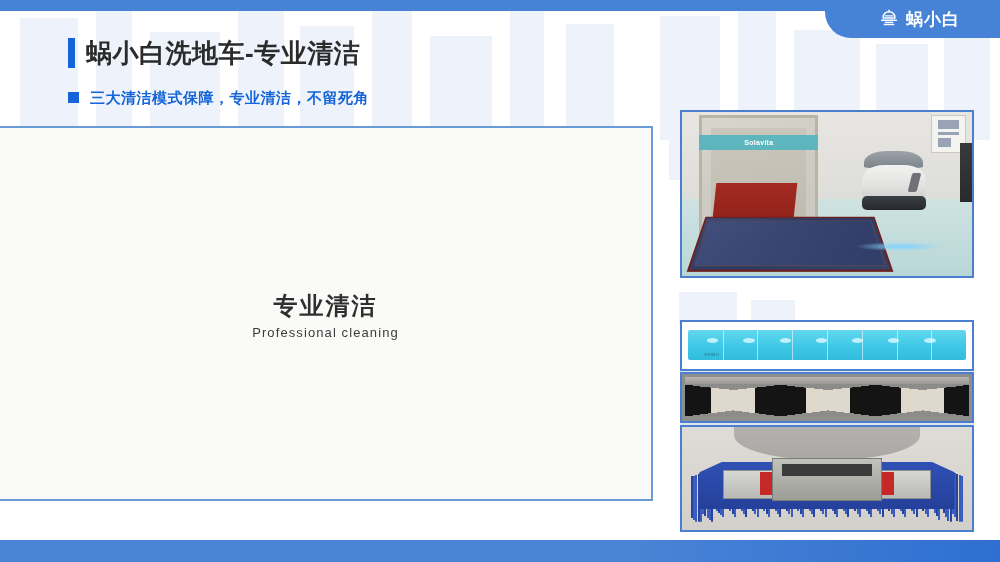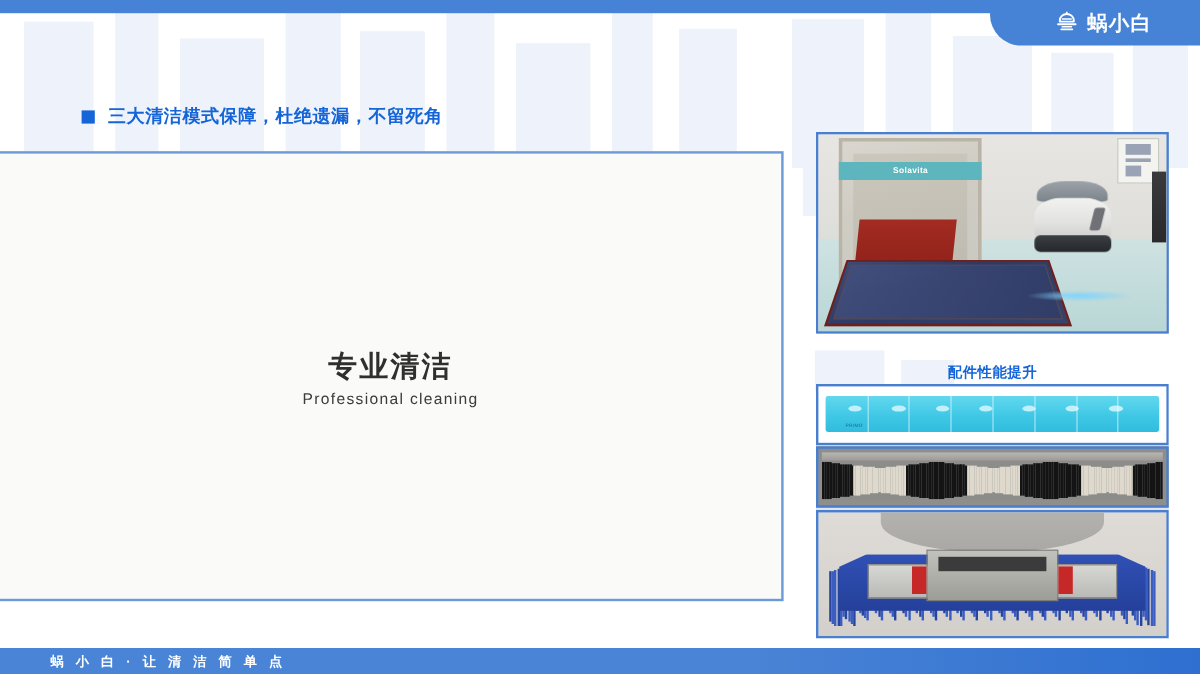--- a/index.html
+++ b/index.html
@@ -255,24 +255,28 @@
       <path d="M12 3.2c-3.9 0-7 2.9-7 6.5v1.1h14V9.7c0-3.6-3.1-6.5-7-6.5z" fill="none" stroke="#ffffff" stroke-width="1.9" stroke-linejoin="round"></path>
       <line x1="12" y1="1.4" x2="12" y2="3.4" stroke="#ffffff" stroke-width="1.6" stroke-linecap="round"></line>
       <line x1="7.6" y1="8.2" x2="16.4" y2="8.2" stroke="#ffffff" stroke-width="1.6" stroke-linecap="round"></line>
       <line x1="3.2" y1="13.4" x2="20.8" y2="13.4" stroke="#ffffff" stroke-width="1.9" stroke-linecap="round"></line>
       <line x1="7.4" y1="16" x2="16.6" y2="16" stroke="#ffffff" stroke-width="1.6" stroke-linecap="round"></line>
       <line x1="6.4" y1="18.6" x2="17.6" y2="18.6" stroke="#ffffff" stroke-width="1.6" stroke-linecap="round"></line>
     </svg>
     <span class="logo-text">蜗小白</span>
   </div>
 
+  <div class="title-row">
+    <span class="title-bar"></span>
+    <span class="title-text">蜗小白洗地车-专业清洁</span>
+  </div>
 
   <div class="subtitle-row">
     <span class="sub-bullet"></span>
-    <span class="subtitle-text">三大清洁模式保障，杜绝遗漏，不留死角</span>
+    <span class="subtitle-text">三大清洁模式保障，专业清洁，不留死角</span>
   </div>
 
   <div class="content-box">
     <div class="content-inner">
       <div class="content-cn">专业清洁</div>
       <div class="content-en">Professional cleaning</div>
     </div>
   </div>
 
 
@@ -300,21 +304,20 @@
       <div class="lb-robot">
         <div class="rb-top"></div>
         <div class="rb-body"></div>
         <div class="rb-vent"></div>
         <div class="rb-stripe"></div>
         <div class="rb-base"></div>
       </div>
     </div>
   </div>
 
-  <div class="cap cap-2">配件性能提升</div>
 
   <div class="photo-frame frame-2">
 
     <div class="acc acc-1">
       <div class="blade" id="blade">
         <span class="blade-label">PRIMO</span>
       <i style="left: 7%;"></i>
           <i style="left: 20%;"></i>
           <i style="left: 33%;"></i>
           <i style="left: 46%;"></i>
@@ -616,16 +619,15 @@
       <div class="mop-metal">
           <b></b>
         </div>
       <span class="mop-red" style="left:27%"></span>
       <span class="mop-red" style="left:69%"></span>
     </div>
 
   </div>
 
   <div class="footer">
-    <span class="footer-left">蜗 小 白 · 让 清 洁 简 单 点</span>
   </div>
 
 </div>
 
 </body></html>

